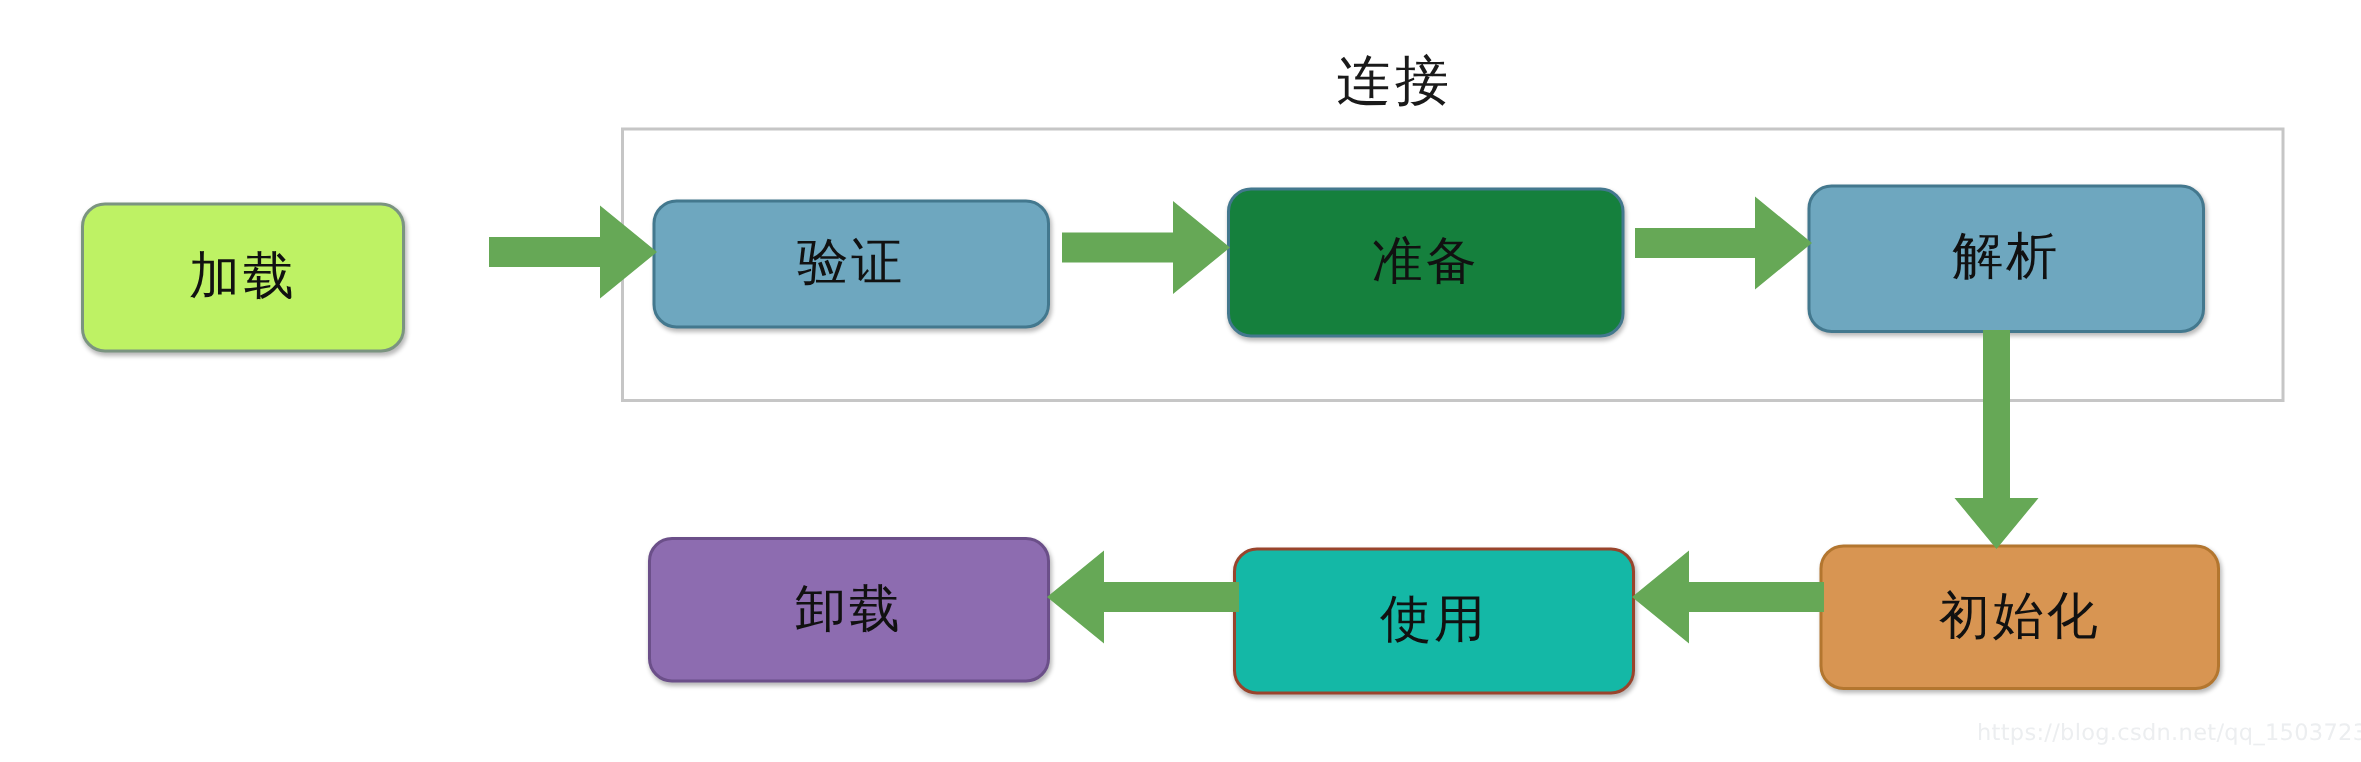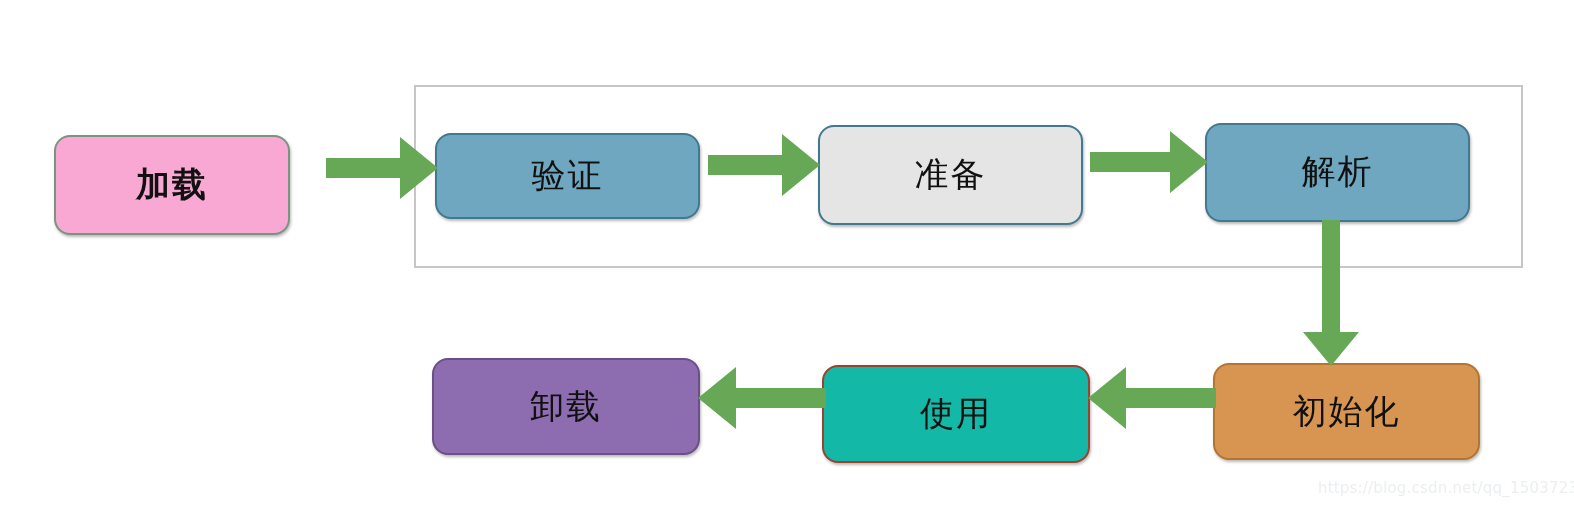--- a/index.html
+++ b/index.html
@@ -59,29 +59,30 @@
     white-space:nowrap;
     user-select:none;
   }
 </style>
 </head>
 <body>
 
 <div id="stage">
 
   <div class="group-box" style="left: 414px; top: 85px; width: 1109px; height: 183px; border-color: rgb(198, 198, 198);"></div>
+  <div class="group-label" style="left: 891px; top: 30px;">连接</div>
 
   <div id="nodes-layer">
-      <div class="node" style="left: 54px; top: 135px; width: 236px; height: 100px; background: #f9a8d4; border-color: rgb(123, 148, 128); font-weight: bold;">
+      <div class="node" style="left: 54px; top: 135px; width: 216px; height: 100px; background: #bef264; border-color: rgb(123, 148, 128);">
         <span class="lbl">加载</span>
       </div>
       <div class="node" style="left: 435px; top: 133px; width: 265px; height: 86px; background: rgb(110, 167, 191); border-color: rgb(67, 120, 142);">
         <span class="lbl">验证</span>
       </div>
-      <div class="node" style="left: 818px; top: 125px; width: 265px; height: 100px; background: #e5e5e5; border-color: rgb(67, 120, 142);">
+      <div class="node" style="left: 818px; top: 125px; width: 265px; height: 100px; background: #15803d; border-color: rgb(67, 120, 142);">
         <span class="lbl">准备</span>
       </div>
       <div class="node" style="left: 1205px; top: 123px; width: 265px; height: 99px; background: rgb(110, 167, 191); border-color: rgb(67, 120, 142); font-family: Liberation Serif, serif;">
         <span class="lbl">解析</span>
       </div>
       <div class="node" style="left: 432px; top: 358px; width: 268px; height: 97px; background: rgb(141, 108, 176); border-color: rgb(107, 79, 137); text-align: center;">
         <span class="lbl">卸载</span>
       </div>
       <div class="node" style="left: 822px; top: 365px; width: 268px; height: 98px; background: #14b8a6; border-color: rgb(153, 68, 44);">
         <span class="lbl">使用</span>

